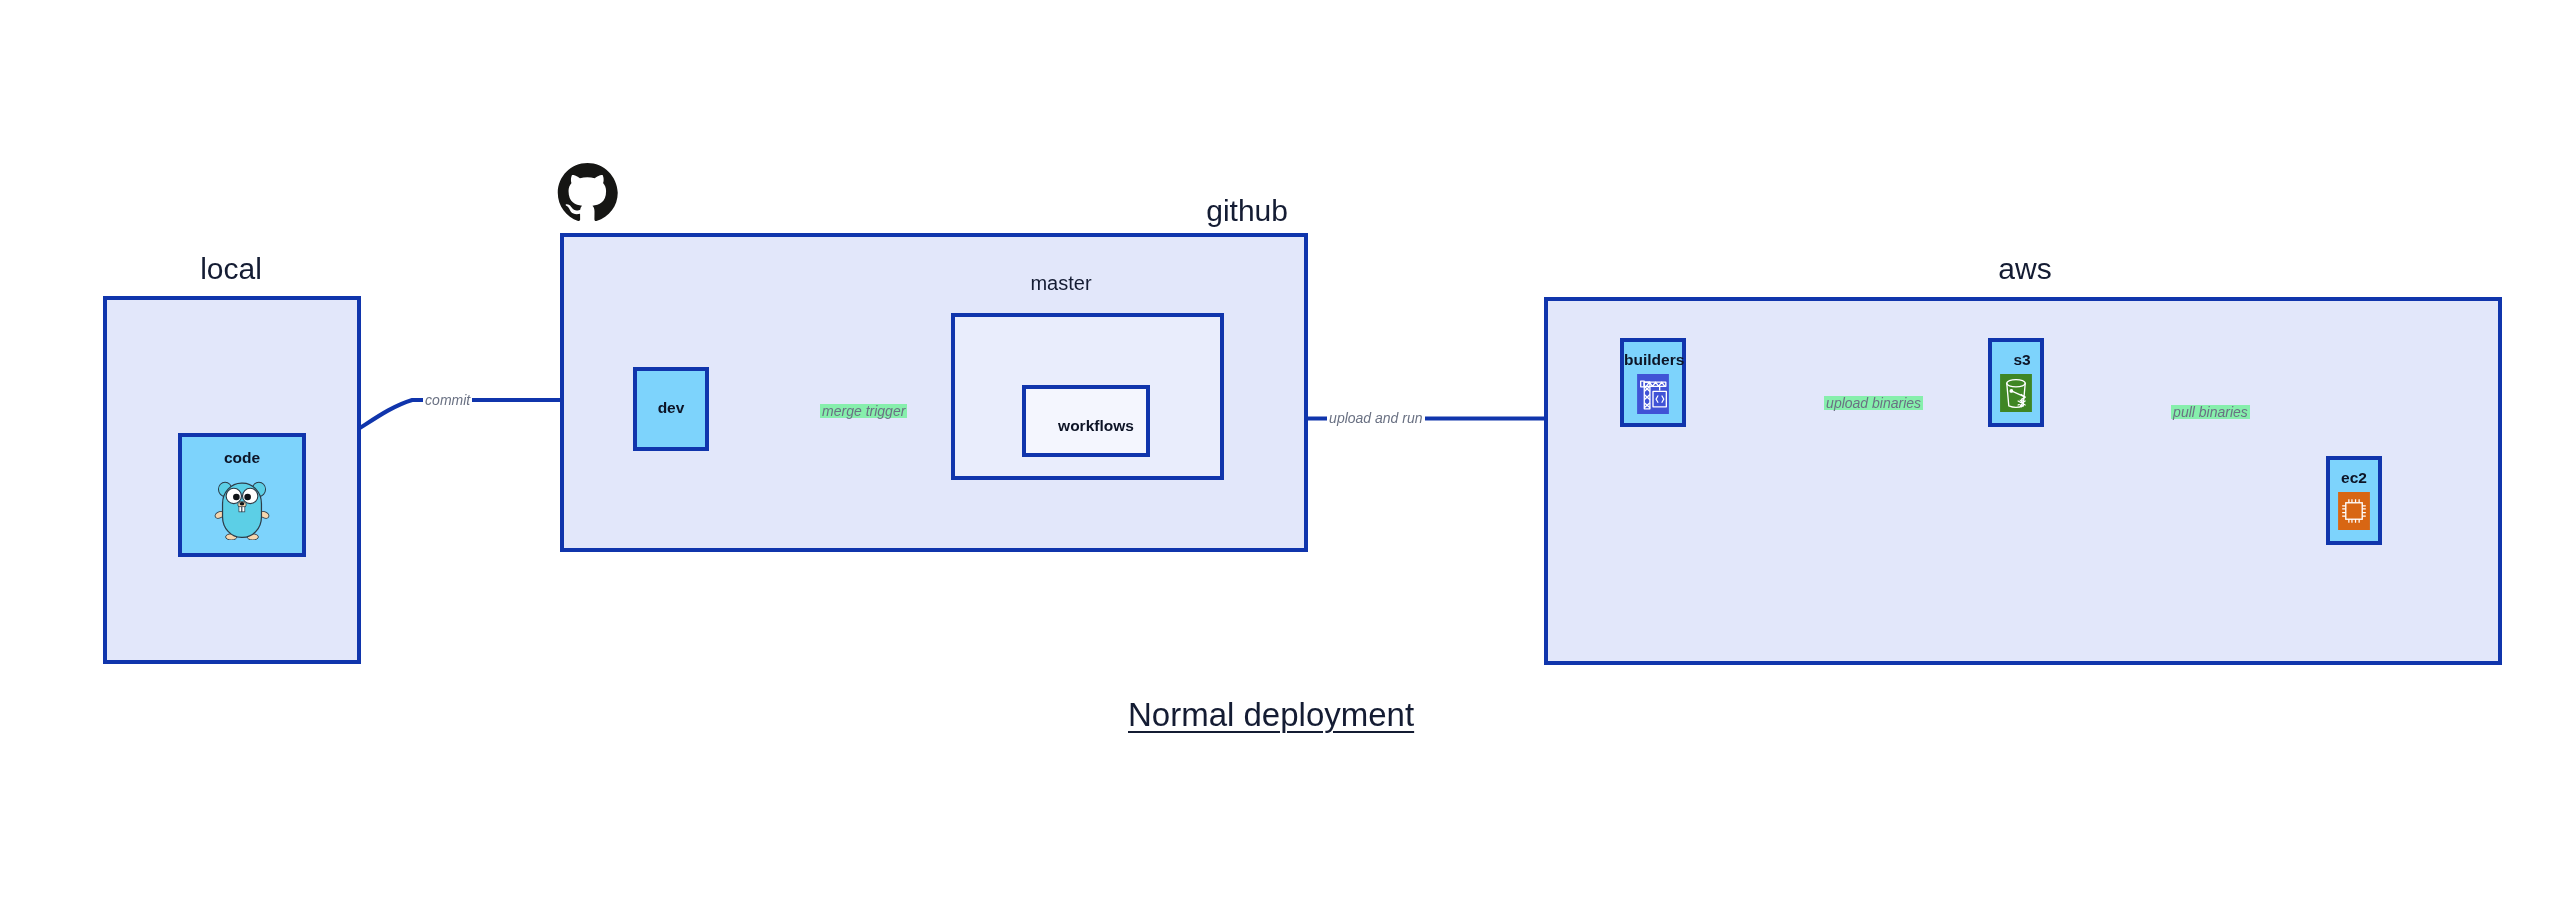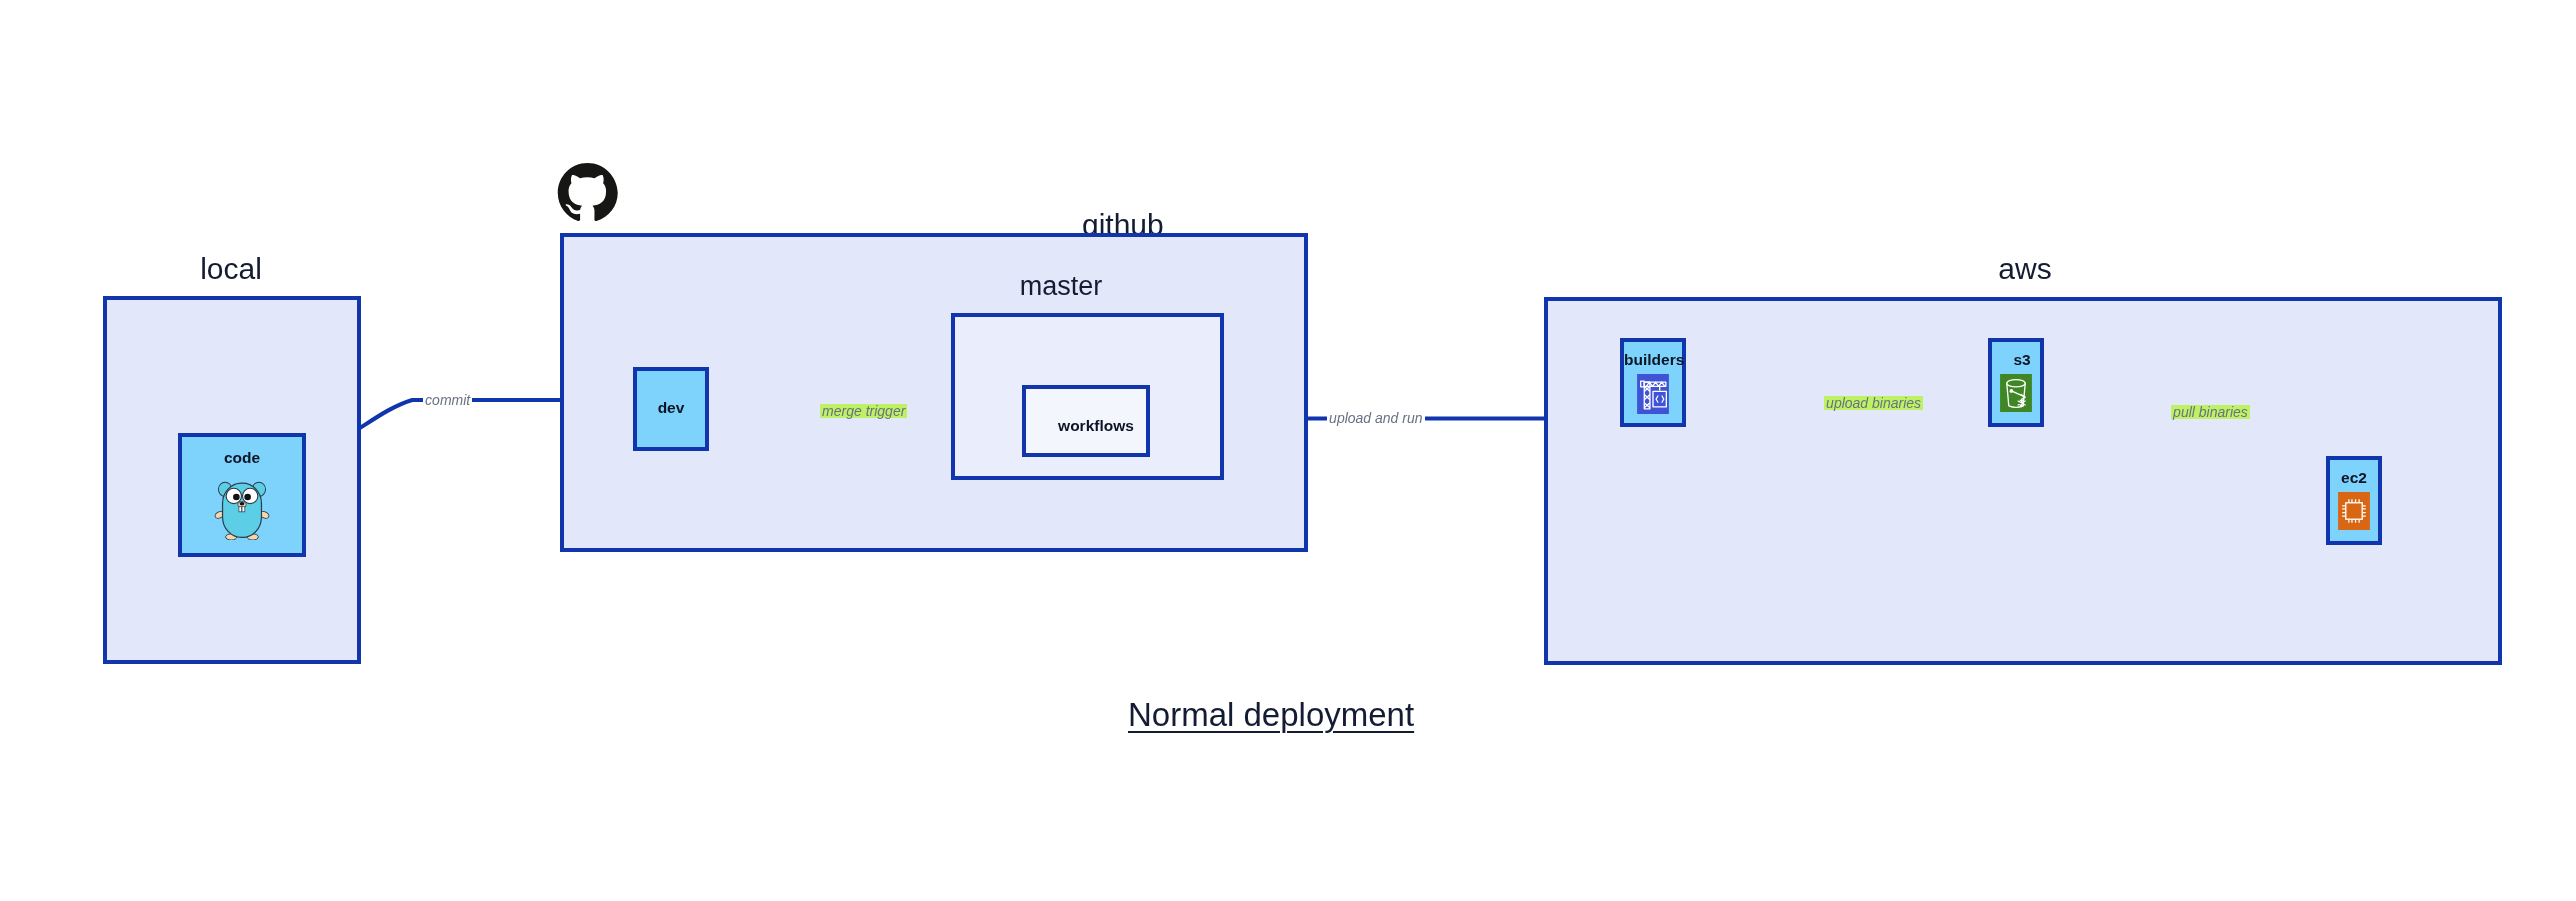--- a/index.html
+++ b/index.html
@@ -69,21 +69,21 @@
     position: absolute;
     color: #6a7183;
     font-size: 14px;
     font-style: italic;
     line-height: 1;
     white-space: nowrap;
     background: #ffffff;
     padding: 0 2.1px;
     font-family: "Liberation Sans", sans-serif;
   }
-  .edge-label.on-group   { background: #bef264; }
+  .edge-label.on-group   { background: #86efac; }
   
   #diagram-title {
     position: absolute;
     color: #141c33;
     font-size: 33px;
     line-height: 1;
     font-weight: 400;
     text-decoration: underline;
     text-underline-offset: 4.6px;
     text-decoration-thickness: 2.1px;
@@ -152,31 +152,31 @@
 
         <ellipse cx="55" cy="56" rx="8" ry="6" fill="#f6d6ae" stroke="#2d3c48" stroke-width="1.6"></ellipse>
         <ellipse cx="55" cy="54" rx="4.6" ry="3.4" fill="#101418"></ellipse>
 
         <rect x="49" y="60" width="5.5" height="10" fill="#ffffff" stroke="#2d3c48" stroke-width="1.4"></rect>
         <rect x="55" y="60" width="5.5" height="10" fill="#ffffff" stroke="#2d3c48" stroke-width="1.4"></rect>
       </svg>
     </div>
   </div>
 
-  <div class="group-label" style="left:1082px; top:210px; width:206px; text-align:left;">github</div>
+  <div class="group-label" style="left:1082px; top:196px; width:206px; text-align:right;">github</div>
 
   <div id="github-logo" style="left:556px; top:161px; width:63px; height:63px;">
     <svg viewBox="0 0 100 100" width="63" height="63">
       <path fill="#161614" d="M50 3C23.9 3 2.8 24.2 2.8 50.3c0 20.9 13.5 38.6 32.3 44.8 2.4.4 3.2-1 3.2-2.3 0-1.1 0-4.9-.1-8.9-13.1 2.9-15.9-5.6-15.9-5.6-2.1-5.5-5.2-6.9-5.2-6.9-4.3-2.9.3-2.9.3-2.9 4.7.3 7.2 4.9 7.2 4.9 4.2 7.2 11.1 5.1 13.8 3.9.4-3.1 1.6-5.1 3-6.3-10.5-1.2-21.5-5.2-21.5-23.3 0-5.2 1.8-9.4 4.8-12.7-.5-1.2-2.1-6 .5-12.5 0 0 3.9-1.3 12.8 4.8 3.7-1 7.7-1.5 11.7-1.6 4 0 8 .6 11.7 1.6 8.9-6.1 12.8-4.8 12.8-4.8 2.6 6.5 1 11.3.5 12.5 3 3.3 4.8 7.5 4.8 12.7 0 18.2-11 22.1-21.6 23.3 1.7 1.5 3.2 4.4 3.2 8.8 0 6.4-.1 11.5-.1 13.1 0 1.3.9 2.8 3.3 2.3C84.5 88.9 98 71.2 98 50.3 97.2 24.2 76.1 3 50 3z"></path>
     </svg>
   </div>
 
   <div class="group" id="g-github" style="left:560px; top:233px; width:748px; height:319px;"></div>
 
-  <div class="group-label" style="left:958px; top:273px; width:206px; font-size:27px;">master</div>
+  <div class="group-label" style="left:958px; top:273px; width:206px; font-size:20px;">master</div>
 
   <div class="group nested" id="g-master" style="left:951px; top:313px; width:273px; height:167px;"></div>
 
   <div class="node" id="n-dev" style="left:633px; top:367px; width:76px; height:84px;">
     <div class="node-label" style="top:29px;">dev</div>
   </div>
 
   <div class="node" id="n-workflows" style="left:1022px; top:385px; width:128px; height:72px; background:#f4f6fe;">
     <div class="node-label" style="top:29px;padding-left:20px;">workflows</div>
   </div>

